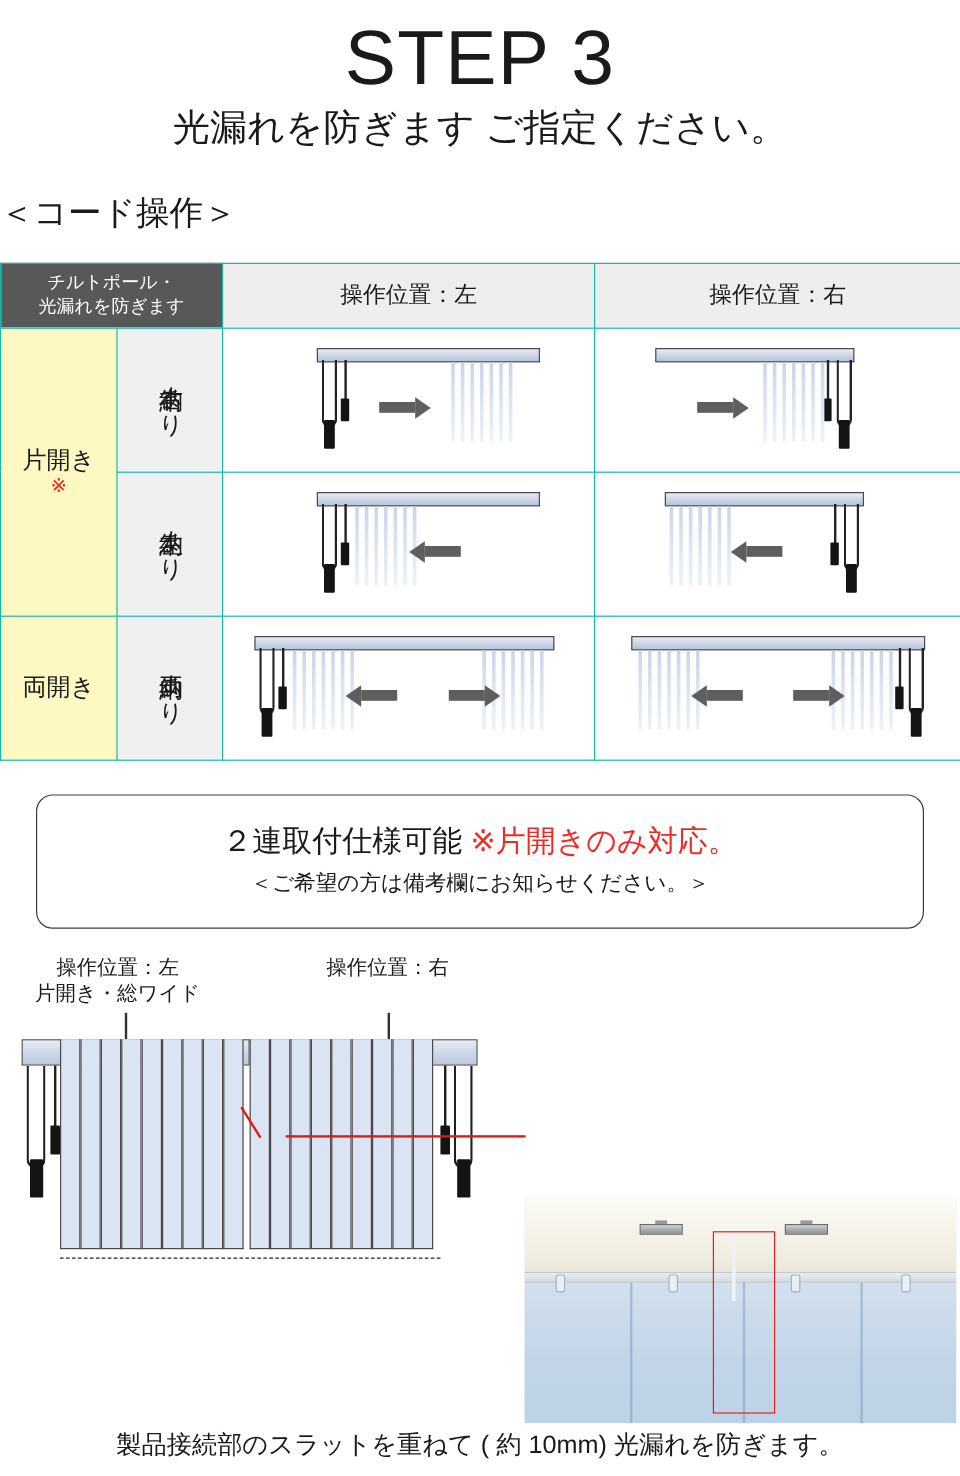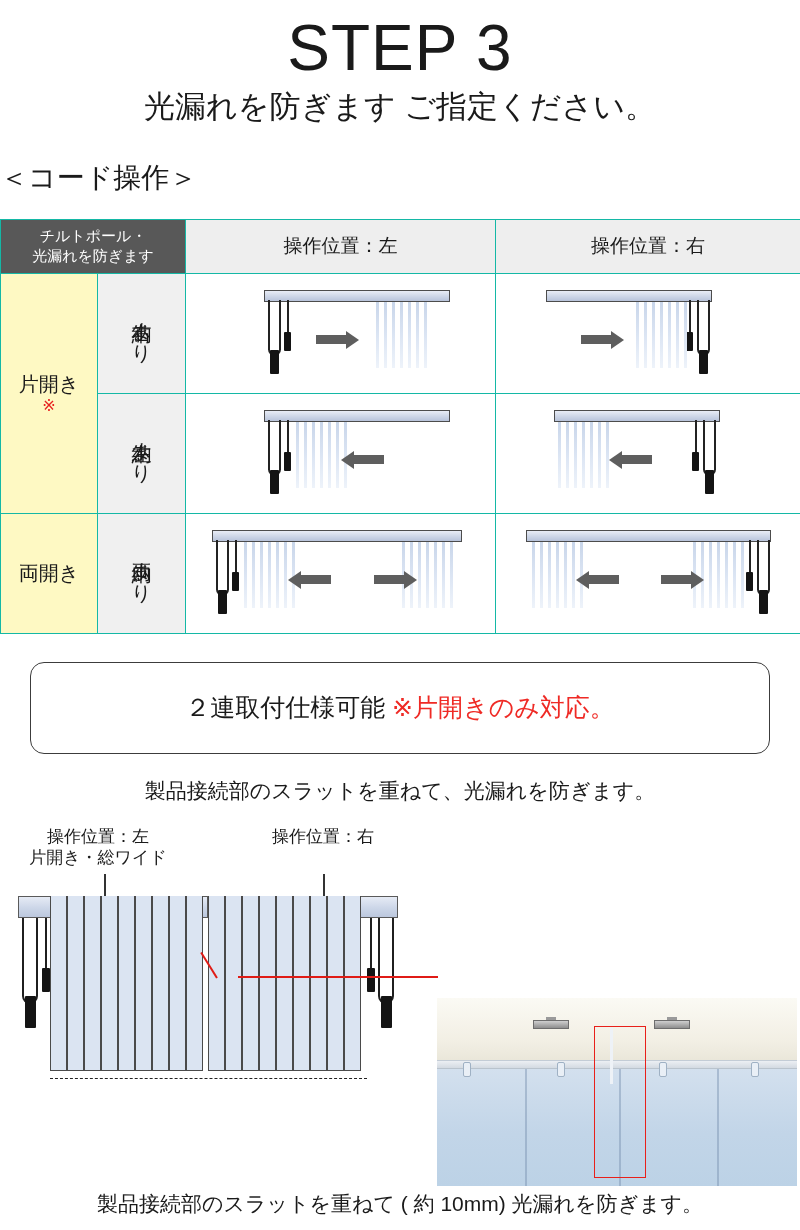--- a/index.html
+++ b/index.html
@@ -168,21 +168,21 @@
     border-top: 9px solid transparent;
     border-bottom: 9px solid transparent;
   }
   .arrow-head.right { border-left: 13px solid #5e5e5e; }
   .arrow-head.left  { border-right: 13px solid #5e5e5e; }
 
   
   .notice {
     margin: 28px auto 0;
     width: 740px;
-    height: 92px;
+    height: 112px;
     border: 1.6px solid #3c3c3c;
     border-radius: 14px;
     display: flex;
     flex-direction: column;
     align-items: center;
     justify-content: center;
   }
   .notice-main {
     font-size: 25px;
     line-height: 1.1;
@@ -558,24 +558,24 @@
     </td>
   </tr>
 </tbody>
   </table>
 
 <div class="notice">
   <div class="notice-main">
     <span>２連取付仕様可能</span>
     <span class="red">※片開きのみ対応。</span>
   </div>
+  <div class="notice-sub">＜ご希望の方は備考欄にお知らせください。＞</div>
 </div>
 
 <div class="desc">
-  <div>製品接続部のスラットを重ねて、光漏れを防ぎます。</div>
 </div>
 
 <div class="bottom">
 
   <div class="bl-label" style="left:8px; top:0px; width:180px;">
     <div>操作位置：左</div>
     <div>片開き・総ワイド</div>
   </div>
   <div class="leader" style="left:104px; top:48px; height:22px;"></div>
 

